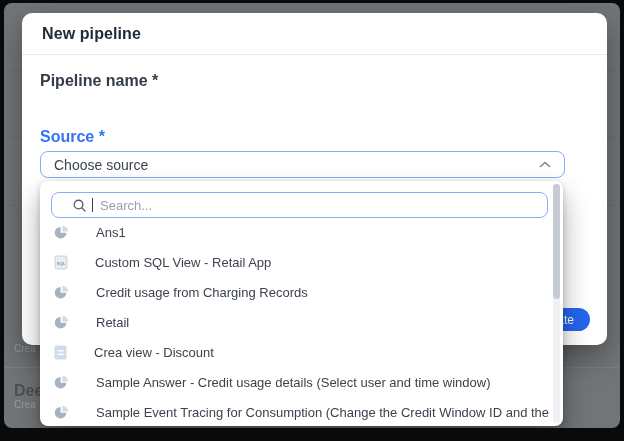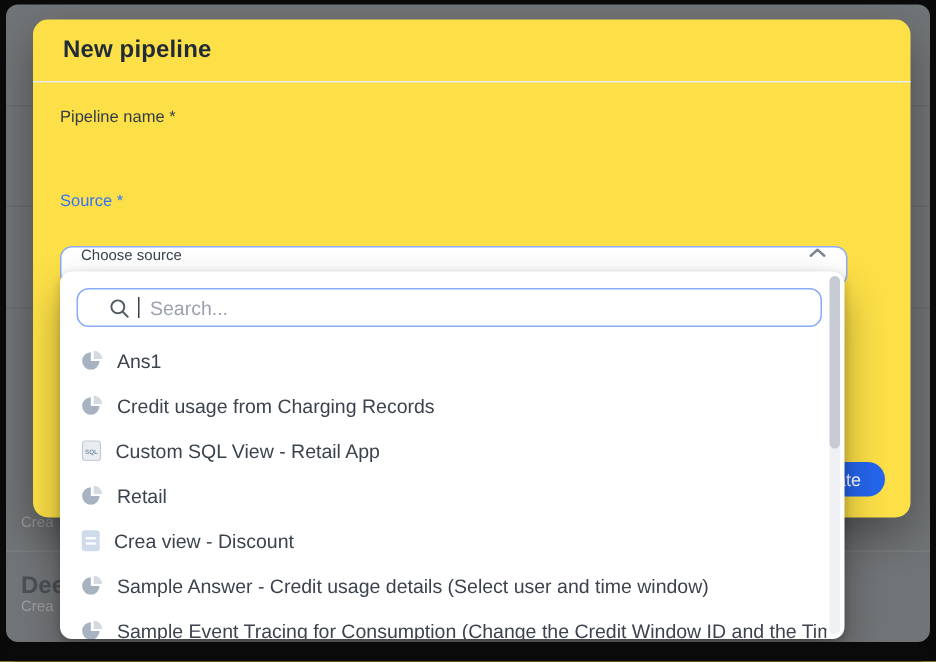--- a/index.html
+++ b/index.html
@@ -17,40 +17,40 @@
   }
   
   .bg-seam { position: absolute; left: 0; right: 0; height: 1px; background: #5d6063; opacity: .35; z-index: 1; }
   .bg-divider { position: absolute; left: 0; right: 0; top: 364px; height: 1px; background: #83868a; opacity: .55; z-index: 1; }
   .bg-text-sub { position: absolute; left: 10px; font-size: 10px; color: #9b9ea1; z-index: 1; white-space: nowrap; }
   .bg-text-title { position: absolute; left: 10px; font-size: 16px; font-weight: 700; color: #4b5056; z-index: 1; white-space: nowrap; }
 
   
   .modal {
     position: absolute; left: 18px; top: 10px; width: 585px; height: 332px;
-    background: #fde047; border-radius: 10px; z-index: 5;
+    background: #ffffff; border-radius: 10px; z-index: 5;
     box-shadow: 0 12px 30px rgba(0,0,0,.35);
   }
   .modal-title { position: absolute; left: 20px; top: 12px; font-size: 16px; font-weight: 700; color: #222c39; letter-spacing: .1px; }
   .modal-divider { position: absolute; left: 0; right: 0; top: 41px; height: 1px; background: #e9ebee; }
-  .field-label { position: absolute; left: 18px; font-size: 11px; font-weight: 400; color: #333c48; }
+  .field-label { position: absolute; left: 18px; font-size: 16px; font-weight: 700; color: #333c48; }
   .label-name { top: 59px; }
   .label-source { top: 115px; color: #3472f7; }
   .text-input {
     position: absolute; left: 18px; width: 525px; height: 27px;
     border: 1px solid #d4d9e0; border-radius: 8px; padding: 0 12px;
     font-family: "Liberation Sans", sans-serif; font-size: 13px; color: #3a4450; outline: none;
   }
   .text-input::placeholder { color: #9aa1ab; }
   .name-input { top: 75px; }
   .select-box {
     position: absolute; left: 18px; top: 138px; width: 525px; height: 27px;
     border: 1px solid #8aabf8; border-radius: 8px; background: #fff;
-    display: flex; align-items: flex-start; justify-content: space-between;
-    padding: 0 13px; font-size: 10px; color: #3a4450; cursor: pointer; margin-top: 13px;
+    display: flex; align-items: center; justify-content: space-between;
+    padding: 0 13px; font-size: 14px; color: #3a4450; cursor: pointer;
   }
   .create-btn {
     position: absolute; right: 17px; bottom: 14px; height: 23px;
     background: #2566ee; color: #ffffff; border: none; border-radius: 12px;
     padding: 0 16px; font-family: "Liberation Sans", sans-serif; font-size: 12px;
     display: flex; align-items: center; cursor: pointer;
   }
 
   
   .dropdown-panel {
@@ -64,21 +64,21 @@
     display: flex; align-items: center; padding-left: 20px; gap: 5px; background: #fff;
   }
   .caret { width: 1px; height: 14px; background: #39404a; }
   .search-input {
     border: none; outline: none; flex: 1; height: 100%;
     font-family: "Liberation Sans", sans-serif; font-size: 13px; color: #4c1d95; background: transparent;
   }
   .search-input::placeholder { color: #9aa1ab; }
   .dropdown-items { position: absolute; top: 44px; left: 0; right: 12px; }
   .source-option {
-    height: 30px; display: flex; align-items: center; padding-left: 14px; gap: 9px;
+    height: 30px; display: flex; align-items: flex-start; padding-left: 14px; gap: 27px;
     font-size: 13px; color: #3b434e; cursor: pointer; white-space: nowrap; overflow: hidden;
   }
   .source-option .opt-icon { flex: 0 0 auto; display: flex; align-items: center; }
   .scroll-track {
     position: absolute; top: 3px; bottom: 3px; right: 3px; width: 7px;
     background: #eef0f3; border-radius: 4px;
   }
   .scroll-thumb {
     position: absolute; top: 0; left: 0; width: 7px; height: 115px;
     background: #c6cbd4; border-radius: 4px;
@@ -134,35 +134,35 @@
           <span class="opt-icon">
             <svg width="15" height="15" viewBox="0 0 16 16">
                 <path d="M7 2 A6.2 6.2 0 1 0 13.2 8.2 L7 8.2 Z" fill="#a8b3c2"></path>
                 <path d="M9 0.8 A6 6 0 0 1 15 6.8 L9 6.8 Z" fill="#d3dae2"></path>
               </svg>
           </span>
           <span>Ans1</span>
         </div>
         <div class="source-option">
           <span class="opt-icon">
-            <svg width="15" height="15" viewBox="0 0 16 16">
-                <path d="M7 2 A6.2 6.2 0 1 0 13.2 8.2 L7 8.2 Z" fill="#a8b3c2"></path>
-                <path d="M9 0.8 A6 6 0 0 1 15 6.8 L9 6.8 Z" fill="#d3dae2"></path>
-              </svg>
-          </span>
-          <span>Credit usage from Charging Records</span>
-        </div>
-        <div class="source-option">
-          <span class="opt-icon">
             <svg width="14" height="15" viewBox="0 0 14 15">
                 <rect x="1" y="1" width="12" height="13" rx="2" fill="#e9edf2" stroke="#c3cad4" stroke-width="0.8"></rect>
                 <text x="7" y="9.5" font-size="4.2" fill="#8492a3" text-anchor="middle" font-weight="bold" font-family="Liberation Sans, sans-serif">SQL</text>
               </svg>
           </span>
           <span>Custom SQL View - Retail App</span>
+        </div>
+        <div class="source-option">
+          <span class="opt-icon">
+            <svg width="15" height="15" viewBox="0 0 16 16">
+                <path d="M7 2 A6.2 6.2 0 1 0 13.2 8.2 L7 8.2 Z" fill="#a8b3c2"></path>
+                <path d="M9 0.8 A6 6 0 0 1 15 6.8 L9 6.8 Z" fill="#d3dae2"></path>
+              </svg>
+          </span>
+          <span>Credit usage from Charging Records</span>
         </div>
         <div class="source-option">
           <span class="opt-icon">
             <svg width="15" height="15" viewBox="0 0 16 16">
                 <path d="M7 2 A6.2 6.2 0 1 0 13.2 8.2 L7 8.2 Z" fill="#a8b3c2"></path>
                 <path d="M9 0.8 A6 6 0 0 1 15 6.8 L9 6.8 Z" fill="#d3dae2"></path>
               </svg>
           </span>
           <span>Retail</span>
         </div>

